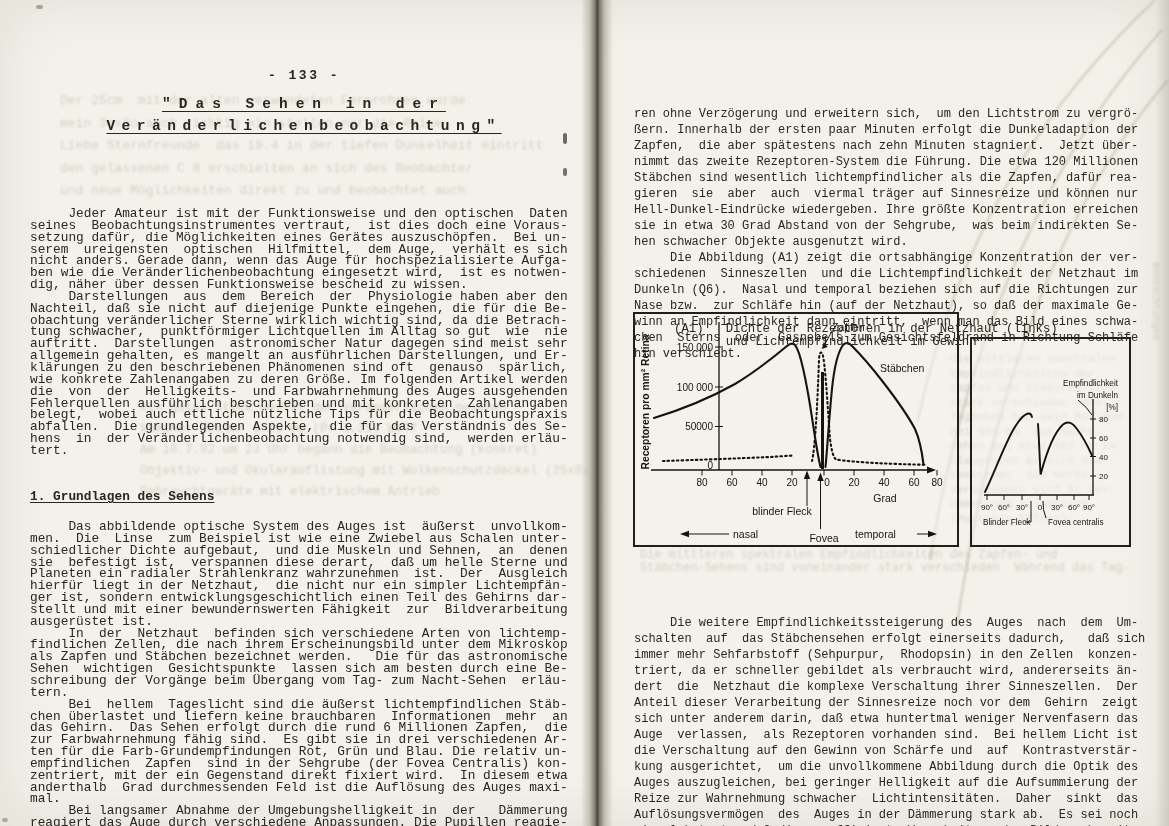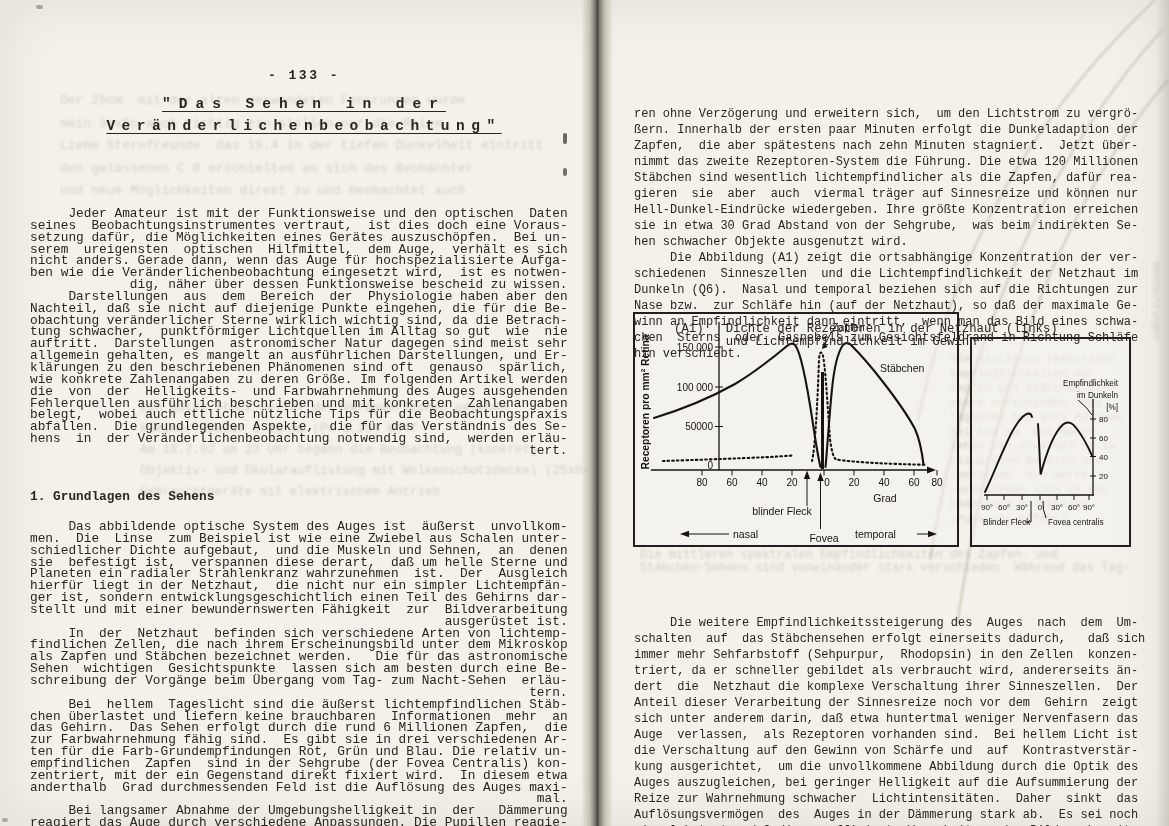--- a/index.html
+++ b/index.html
@@ -1,28 +1,28 @@
 <!DOCTYPE html>
 <html><head>
 <meta charset="utf-8">
 <style>
   html,body{margin:0;padding:0;background:#d8d5cc;}
   .scan{position:relative;width:1169px;height:826px;background:#f3f1ea;overflow:hidden;
         box-shadow:inset 0 0 60px rgba(115,110,95,.14);font-family:"Liberation Mono",monospace;}
   .abs{position:absolute;}
   .tw{font-family:"Liberation Mono",monospace;color:#2a2620;white-space:pre;z-index:3;margin-top:44px;}
-  .lp-body{font-size:12.8px;line-height:11.85px;text-align:right;}
+  .lp-body{font-size:12.8px;line-height:11.85px;}
   .rp-body{font-size:12px;line-height:16px;}
   .pageno{font-size:13px;letter-spacing:2.5px;font-weight:700;text-align:center;}
   .title-line{font-size:14.5px;font-weight:700;text-align:center;
               text-decoration:underline;text-underline-offset:3px;text-decoration-thickness:1.4px;}
   .ls8{letter-spacing:8px;}
   .ls6{letter-spacing:6.5px;}
   .subtitle{font-size:14px;font-weight:700;letter-spacing:6px;text-align:center;}
-  .heading{font-size:12.8px;font-weight:700;text-underline-offset:2px;}
+  .heading{font-size:12.8px;font-weight:700;text-decoration:underline;text-underline-offset:2px;}
   .caption{font-size:12.3px;line-height:12.5px;}
   .figwrap{position:absolute;z-index:2;}
   .figbox{position:absolute;border:2px solid #221f1a;background:rgba(244,242,236,.55);}
   .figbox svg{display:block;width:100%;height:100%;}
   svg text{font-family:"Liberation Sans",sans-serif;fill:#17140f;}
   .axis{stroke:#17140f;stroke-width:1.3;fill:none;}
   .curve{stroke:#17140f;stroke-width:2.1;fill:none;stroke-linecap:round;}
   .dotted{stroke:#17140f;stroke-width:2.1;fill:none;stroke-dasharray:1.6 3.1;stroke-linecap:round;}
   .thin{stroke:#17140f;stroke-width:1;fill:none;}
   .ah{fill:#17140f;}

